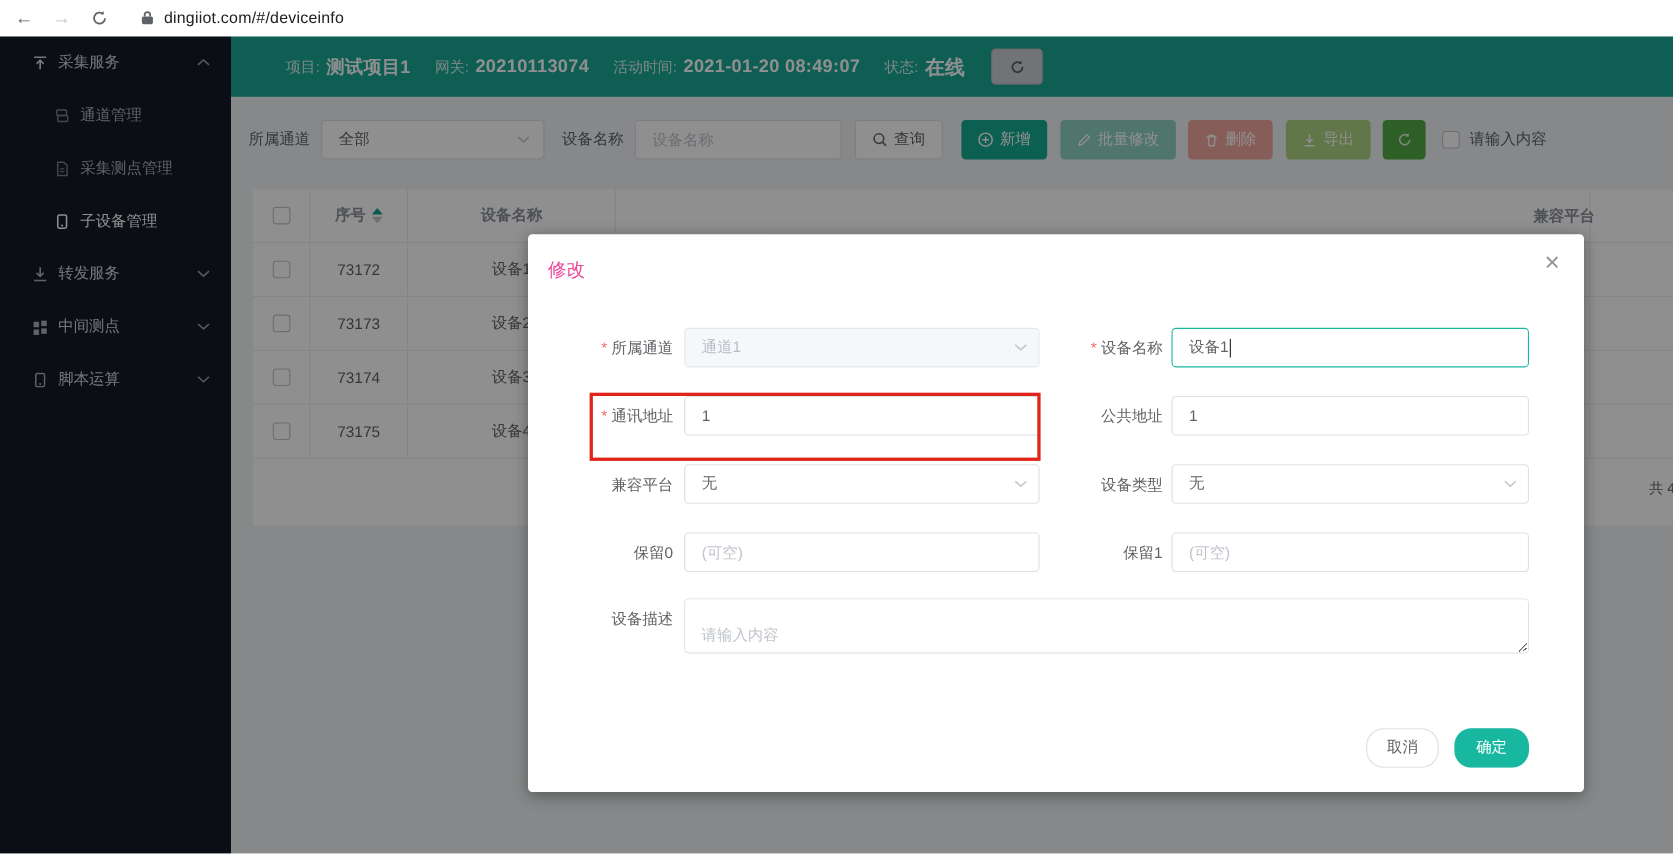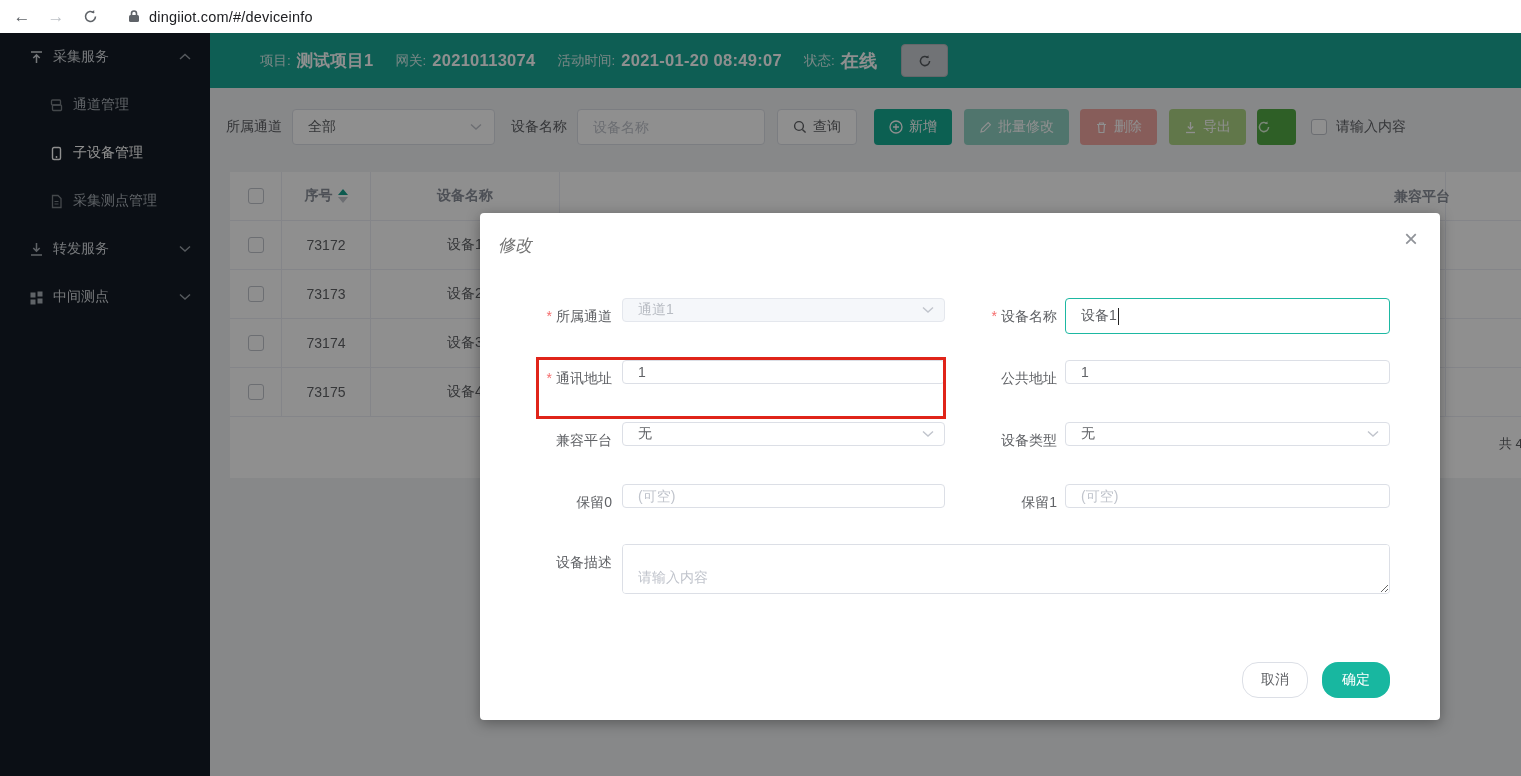--- a/index.html
+++ b/index.html
@@ -34,21 +34,21 @@
   .hd-value.status { font-size:18px; }
   .hd-refresh { width:47px; height:33px; margin-left:2px; background:#c9cdd2; border:1px solid #b4b8bd; border-radius:4px; display:flex; align-items:center; justify-content:center; color:#55595e; font-size:15px; cursor:pointer; }
 
   
   .toolbar { display:flex; align-items:center; margin:21px 0 0 16px; height:36px; }
   .tb-label { font-size:14px; color:#606266; margin-right:10px; white-space:nowrap; }
   .tb-select { width:203px; height:36px; background:#fff; border:1px solid #dcdfe6; border-radius:4px; display:flex; align-items:center; padding:0 12px 0 15px; margin-right:16px; cursor:pointer; }
   .tb-select .sel-text { flex:1; font-size:14px; color:#606266; }
   .tb-input { width:188px; height:36px; background:#fff; border:1px solid #dcdfe6; border-radius:4px; padding:0 15px; font-size:14px; color:#606266; margin-right:12px; font-family:inherit; }
   .tb-input::placeholder { color:#c0c4cc; }
-  .btn { height:36px; border-radius:4px; border:none; display:flex; align-items:center; justify-content:flex-start; gap:6px; font-size:14px; padding:0 15px; cursor:pointer; white-space:nowrap; font-family:inherit; }
+  .btn { height:36px; border-radius:4px; border:none; display:flex; align-items:center; justify-content:center; gap:6px; font-size:14px; padding:0 15px; cursor:pointer; white-space:nowrap; font-family:inherit; }
   .btn-plain { background:#fff; border:1px solid #dcdfe6; color:#606266; margin-right:17px; }
   .btn-add { background:#17ab93; color:#fff; margin-right:12px; }
   .btn-batch { background:#8fd0c2; color:#fff; margin-right:11px; }
   .btn-del { background:#f0a6a1; color:#fff; margin-right:12px; }
   .btn-export { background:#aed584; color:#fff; margin-right:11px; }
   .btn-import { background:#8fc4b8; color:#fff; margin-right:12px; }
   .btn-refresh { background:#53a944; color:#d9f0d4; width:39px; padding:0; margin-right:15px; font-size:15px; }
   .checkbox { width:16px; height:16px; border:1px solid #c0c4cc; border-radius:3px; background:#fff; margin-right:9px; flex:none; cursor:pointer; }
   .cb-label { font-size:14px; color:#606266; }
 
@@ -64,25 +64,25 @@
   .t-head .t-cell { color:#8a8f99; font-weight:bold; }
   .sort-caret { display:inline-flex; flex-direction:column; margin-left:5px; gap:2px; }
   .car-up { width:0; height:0; border-left:5px solid transparent; border-right:5px solid transparent; border-bottom:6px solid #17a08e; }
   .car-dn { width:0; height:0; border-left:5px solid transparent; border-right:5px solid transparent; border-top:6px solid #c0c4cc; }
   .sliver-head { position:absolute; left:1164px; top:16px; font-size:14px; font-weight:bold; color:#8a8f99; white-space:nowrap; }
   .total-text { position:absolute; left:1269px; top:263px; font-size:13px; color:#606266; white-space:nowrap; }
 
   
   .overlay { position:absolute; left:0; top:0; width:100%; height:100%; background:rgba(0,0,0,.44); z-index:10; }
   .modal { position:absolute; left:480px; top:180px; width:960px; height:507px; background:#fff; border-radius:4px; box-shadow:0 3px 14px rgba(0,0,0,.35); z-index:20; }
-  .m-title { position:absolute; left:18px; top:21px; font-size:17px; color:#737373;font-style:italic; }
+  .m-title { position:absolute; left:18px; top:21px; font-size:17px; color:#ec4899; }
   .m-close { position:absolute; right:22px; top:14px; font-size:24px; font-weight:300; color:#909399; cursor:pointer; line-height:1; }
   .f-label { position:absolute; width:132px; height:36px; line-height:36px; text-align:right; font-size:14px; color:#606266; white-space:nowrap; }
   .f-label .req { color:#f56c6c; margin-right:4px; }
-  .f-input, .f-select { position:absolute; height:24px; background:#fff; border:1px solid #dcdfe6; border-radius:4px; font-size:14px; color:#606266; padding:0 15px; font-family:inherit; }
+  .f-input, .f-select { position:absolute; height:36px; background:#fff; border:1px solid #dcdfe6; border-radius:4px; font-size:14px; color:#606266; padding:0 15px; font-family:inherit; }
   .f-select { display:flex; align-items:center; padding-right:10px; cursor:pointer; }
   .f-select .sel-text { flex:1; }
   .f-select.disabled { background:#f5f7fa; border-color:#e4e7ed; cursor:not-allowed; }
   .f-select.disabled .sel-text { color:#b8bcc3; }
   .f-input::placeholder { color:#c0c4cc; }
   .f-input-div { position:absolute; height:36px; background:#fff; border:1px solid #dcdfe6; border-radius:4px; display:flex; align-items:center; padding:0 15px; font-size:14px; color:#606266; }
   .f-input-div.focused { border-color:#1db8a2; }
   .caret { display:inline-block; width:1px; height:17px; background:#222; margin-left:1px; }
   .left1 { left:142px; width:323px; }
   .right1 { left:585px; width:325px; }
@@ -138,37 +138,37 @@
     </div>
     <div class="side-item child">
       <span class="s-icon">
         <svg class="ic" width="15" height="15" viewBox="0 0 15 15">
             <rect x="2.5" y="2" width="9" height="5" rx="1" fill="none" stroke="#7a8087" stroke-width="1.3"></rect>
             <rect x="3.5" y="7" width="9" height="5.5" rx="1" fill="none" stroke="#7a8087" stroke-width="1.3"></rect>
           </svg>
       </span>
       <span class="s-label">通道管理</span>
     </div>
+    <div class="side-item child">
+      <span class="s-icon">
+        <svg class="ic" width="15" height="15" viewBox="0 0 15 15">
+            <path d="M3.5 1.5h5.5l3 3v9h-8.5z" fill="none" stroke="#7a8087" stroke-width="1.3"></path>
+            <path d="M5.5 7.5h4M5.5 10h4" stroke="#7a8087" stroke-width="1.2"></path>
+          </svg>
+      </span>
+      <span class="s-label">采集测点管理</span>
+    </div>
     <div class="side-item child active">
       <span class="s-icon">
         <svg class="ic" width="15" height="15" viewBox="0 0 15 15">
             <rect x="3.5" y="1.5" width="8" height="12" rx="1.5" fill="none" stroke="#ffffff" stroke-width="1.4"></rect>
             <circle cx="7.5" cy="11" r="0.9" fill="#ffffff"></circle>
           </svg>
       </span>
       <span class="s-label">子设备管理</span>
-    </div>
-    <div class="side-item child">
-      <span class="s-icon">
-        <svg class="ic" width="15" height="15" viewBox="0 0 15 15">
-            <path d="M3.5 1.5h5.5l3 3v9h-8.5z" fill="none" stroke="#7a8087" stroke-width="1.3"></path>
-            <path d="M5.5 7.5h4M5.5 10h4" stroke="#7a8087" stroke-width="1.2"></path>
-          </svg>
-      </span>
-      <span class="s-label">采集测点管理</span>
     </div>
     <div class="side-item group">
       <span class="s-icon">
         <svg class="ic" width="15" height="15" viewBox="0 0 15 15">
             <path d="M7.5 1v8M4.3 6l3.2 3.2L10.7 6" fill="none" stroke="#aab0b8" stroke-width="1.5"></path>
             <path d="M2 13h11" stroke="#aab0b8" stroke-width="1.5"></path>
           </svg>
       </span>
       <span class="s-label">转发服务</span>
       <span class="s-chevron">
@@ -180,20 +180,34 @@
     <div class="side-item group">
       <span class="s-icon">
         <svg class="ic" width="15" height="15" viewBox="0 0 15 15">
             <rect x="1.5" y="2.5" width="5" height="5" fill="#aab0b8"></rect>
             <rect x="8.5" y="1.5" width="5" height="5" fill="#aab0b8"></rect>
             <rect x="1.5" y="9.5" width="5" height="5" fill="#aab0b8"></rect>
             <rect x="8.5" y="8.5" width="5" height="5" fill="#aab0b8"></rect>
           </svg>
       </span>
       <span class="s-label">中间测点</span>
+      <span class="s-chevron">
+        <svg class="ic" width="12" height="8" viewBox="0 0 12 8">
+            <path d="M1 1.5l5 4.5 5-4.5" fill="none" stroke="#9aa0a8" stroke-width="1.4"></path>
+          </svg>
+      </span>
+    </div>
+    <div class="side-item group">
+      <span class="s-icon">
+        <svg class="ic" width="15" height="15" viewBox="0 0 15 15">
+            <rect x="3.5" y="1.5" width="8" height="12" rx="1.5" fill="none" stroke="#aab0b8" stroke-width="1.3"></rect>
+            <circle cx="7.5" cy="11" r="0.9" fill="#aab0b8"></circle>
+          </svg>
+      </span>
+      <span class="s-label">脚本运算</span>
       <span class="s-chevron">
         <svg class="ic" width="12" height="8" viewBox="0 0 12 8">
             <path d="M1 1.5l5 4.5 5-4.5" fill="none" stroke="#9aa0a8" stroke-width="1.4"></path>
           </svg>
       </span>
     </div>
   </div>
 
   <div class="main">
 

